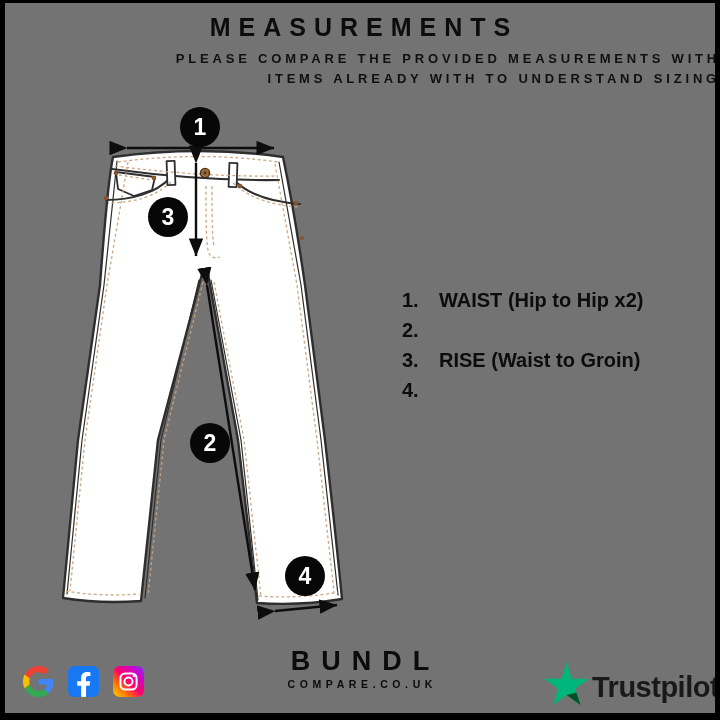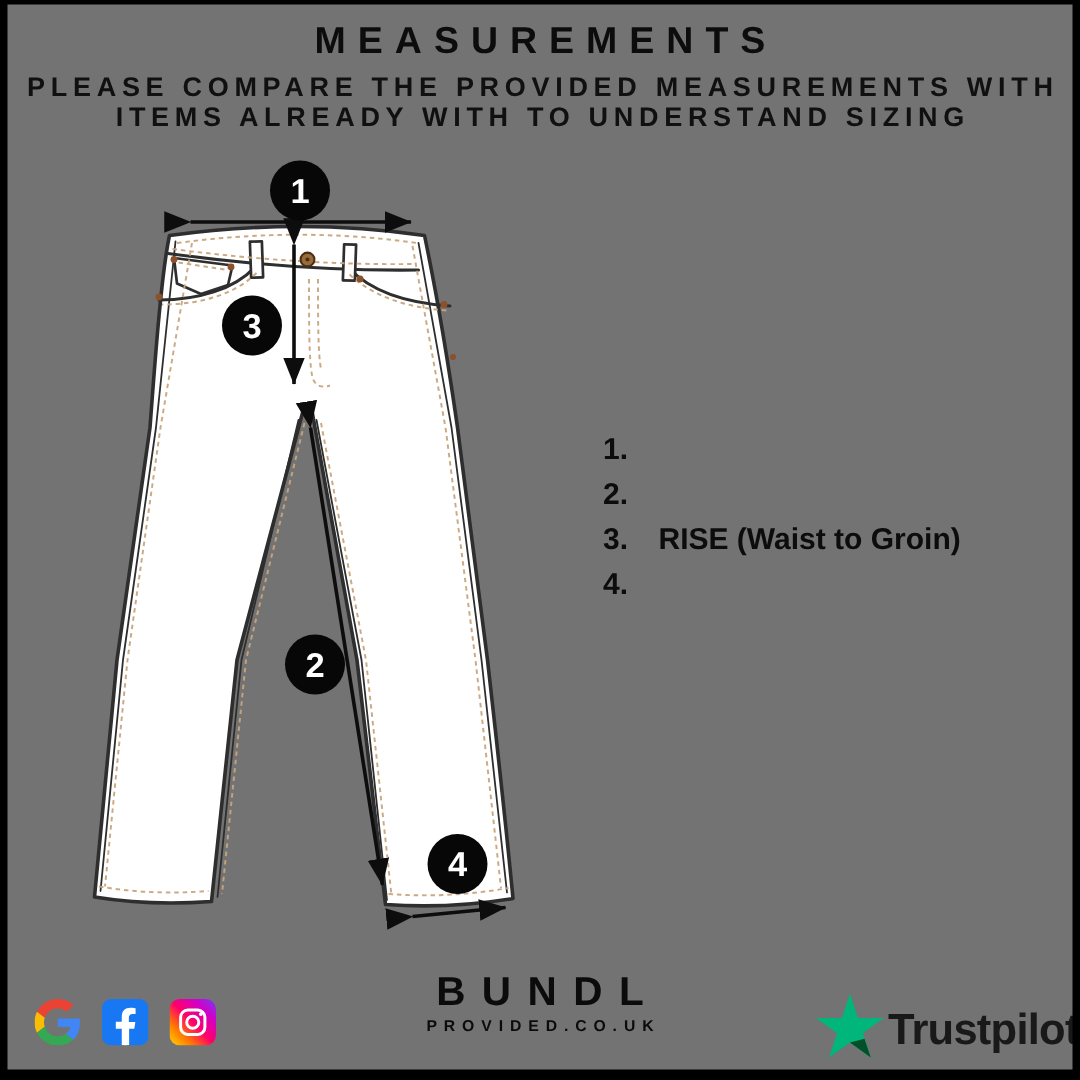--- a/index.html
+++ b/index.html
@@ -15,22 +15,22 @@
     border-bottom:7px solid #000; border-left:5px solid #000;
   }
 
   
   .header { position:absolute; top:13px; left:0; right:0; text-align:center; }
   .title {
     margin:0; font-size:25px; font-weight:800; letter-spacing:8px;
     padding-left:8px; color:#0c0c0c;
   }
   .sub {
-    margin:0; font-size:18px; font-weight:700; letter-spacing:3.8px;
-    padding-left:3.8px; line-height:19.5px; color:#101010;
+    margin:0; font-size:13px; font-weight:700; letter-spacing:3.8px;
+    padding-left:3.8px; line-height:19.5px; color:#101010;text-align:right;
   }
   .sub.first { margin-top:7px; }
 
   
   .jeans-svg { position:absolute; left:0; top:0; width:720px; height:720px; }
 
   .marker {
     position:absolute; width:40px; height:40px; border-radius:50%;
     background:#070707; color:#fff; display:flex; align-items:center;
     justify-content:center; font-size:23px; font-weight:700;
@@ -152,20 +152,21 @@
   <div class="marker marker-3">
     <span>3</span>
   </div>
   <div class="marker marker-4">
     <span>4</span>
   </div>
 
   <ol class="legend">
     <li>
       <span class="num">1.</span>
+      <span class="txt">WAIST (Hip to Hip x2)</span>
     </li>
     <li>
       <span class="num">2.</span>
     </li>
     <li>
       <span class="num">3.</span>
       <span class="txt">RISE (Waist to Groin)</span>
     </li>
     <li>
       <span class="num">4.</span>
@@ -195,21 +196,21 @@
       </defs>
       <rect width="36" height="36" rx="8" fill="url(#igg)"></rect>
       <rect x="8.6" y="8.6" width="18.8" height="18.8" rx="5.5" fill="none" stroke="#ffffff" stroke-width="2.3"></rect>
       <circle cx="18" cy="18" r="4.7" fill="none" stroke="#ffffff" stroke-width="2.3"></circle>
       <circle cx="24.3" cy="11.7" r="1.5" fill="#ffffff"></circle>
     </svg>
   </div>
 
   <div class="brand">
     <div class="brand-name">BUNDL</div>
-    <div class="brand-domain">PROVIDED.CO.UK</div>
+    <div class="brand-domain">COMPARE.CO.UK</div>
   </div>
 
   <svg class="trustpilot-star" viewBox="0 0 47 45">
     <path fill="#00B67A" d="M46.1 17.6H28.5L23.1.9l-5.4 16.7L.1 17.5l14.3 10.4L8.9 44.5l14.2-10.3 14.2 10.3-5.4-16.6 14.2-10.3z"></path>
     <path fill="#005128" d="M23.1 34.2l9.9-2.5 4.3 12.8z"></path>
   </svg>
   <div class="trustpilot-text">Trustpilot</div>
 
 </div>
 

